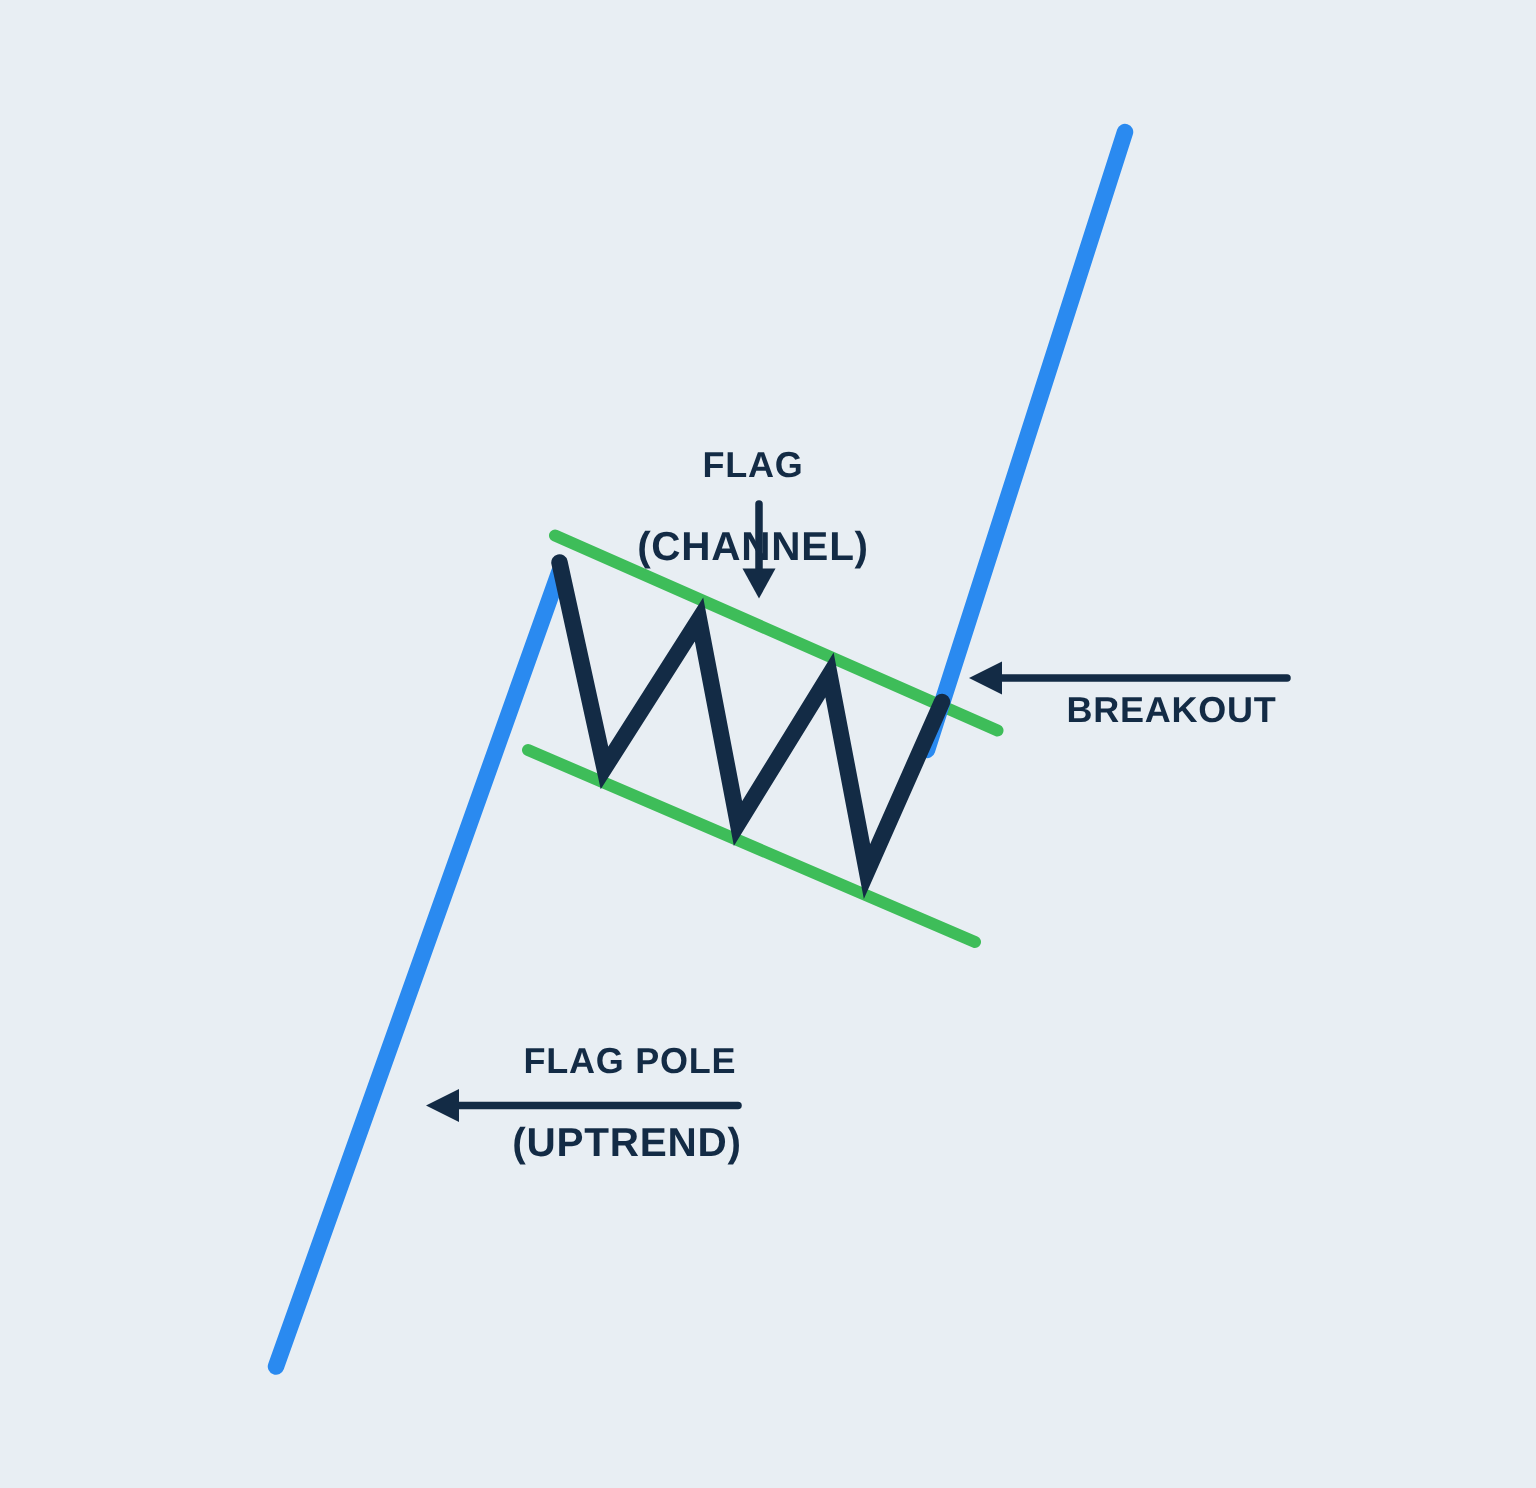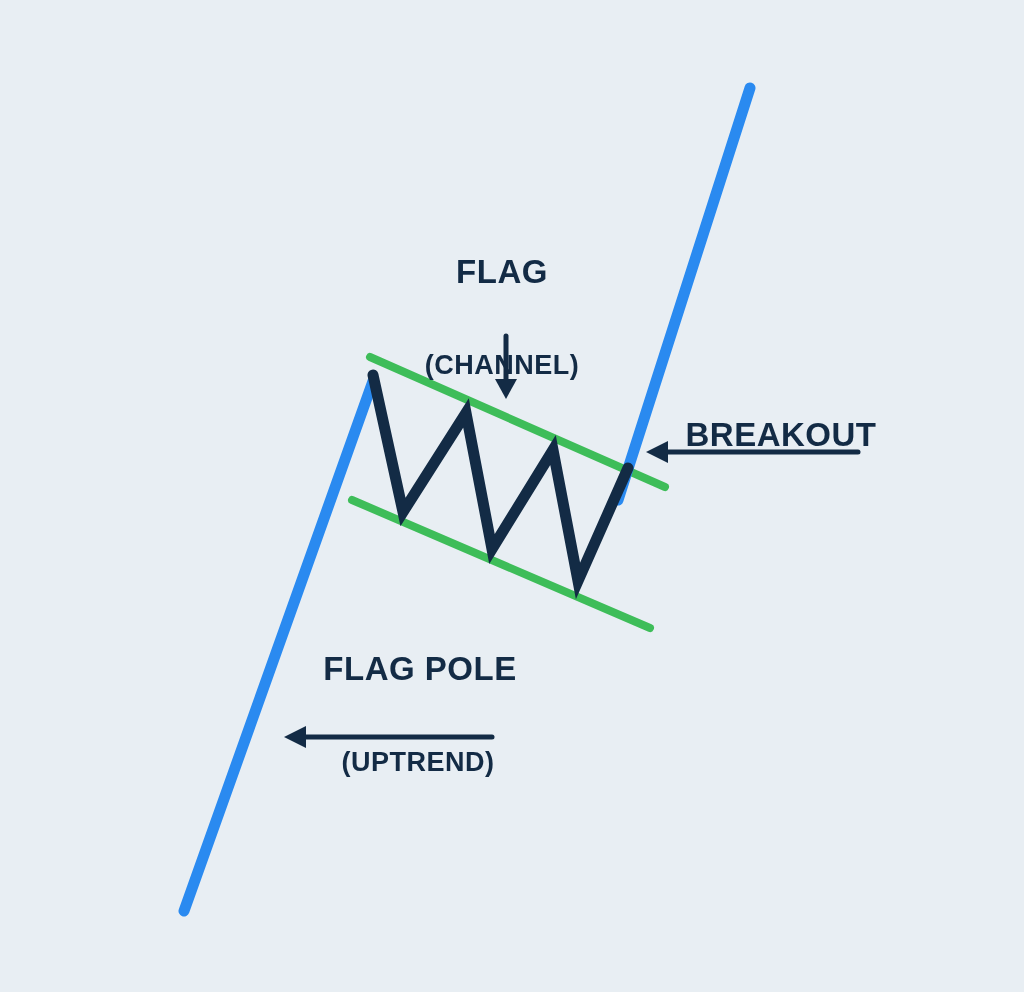--- a/index.html
+++ b/index.html
@@ -25,21 +25,21 @@
   .label {
     position: absolute;
     transform: translate(-50%, -50%);
     color: var(--ink, #132b45);
     font-weight: 700;
     letter-spacing: 0.5px;
     white-space: nowrap;
     text-align: center;
     line-height: 1;
   }
-  .label-lg { font-size: 33px; }
+  .label-lg { font-size: 24px; margin-top: 40px; }
   .label-md { font-size: 27px; margin-top: 48px; }
 </style>
 </head>
 <body>
 
 <div class="canvas">
 
   <svg class="diagram-svg" viewBox="0 0 1024 992" xmlns="http://www.w3.org/2000/svg">
       <polyline points="370,357 665,487" fill="none" stroke="#3ebd59" stroke-width="8" stroke-linecap="round" stroke-linejoin="round"></polyline>
       <polyline points="352,500 650,628" fill="none" stroke="#3ebd59" stroke-width="8" stroke-linecap="round" stroke-linejoin="round"></polyline>

